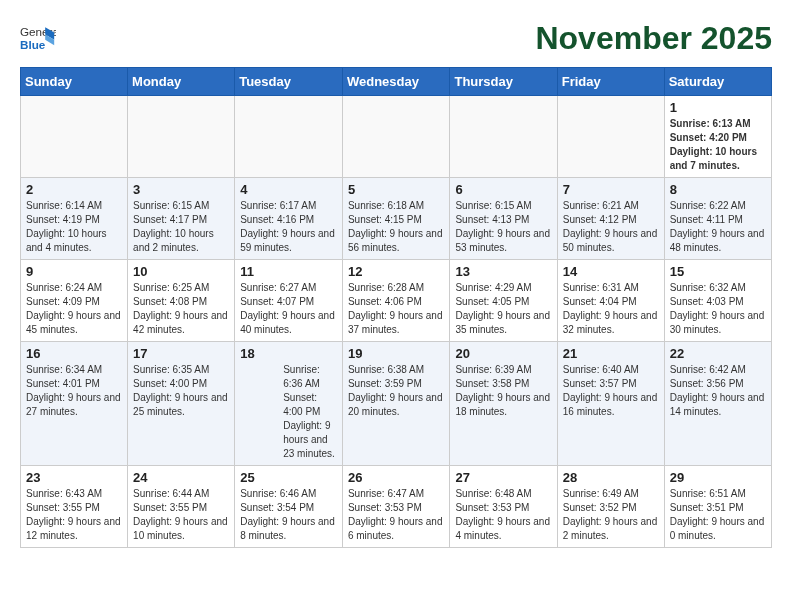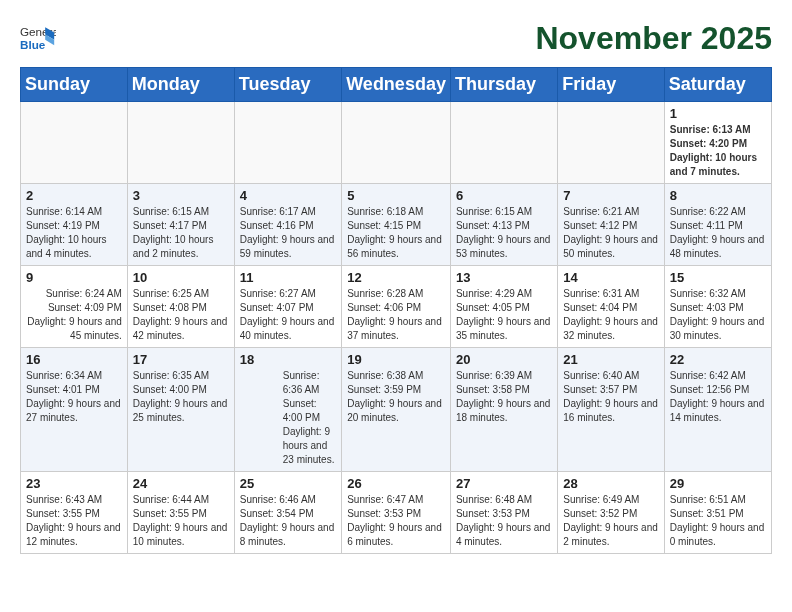--- a/index.html
+++ b/index.html
@@ -38,21 +38,21 @@
       color: #444;
     }
     .calendar {
       width: 100%;
       border-collapse: collapse;
       border: 1px solid #ccc;
     }
     .calendar th {
       background-color: #2a6bbf;
       color: #fff;
-      font-size: 18px;
+      font-size: 13px;
       font-weight: bold;
       padding: 6px 4px;
       text-align: left;
       border: 1px solid #1a5aaa;
     }
     .calendar td {
       vertical-align: top;
       border: 1px solid #ccc;
       padding: 4px 5px;
       width: 108px;
@@ -167,21 +167,21 @@
         <td>
           <span class="day-number">8</span>
           <div class="day-info" style="white-space: pre-line;">Sunrise: 6:22 AM
 Sunset: 4:11 PM
 Daylight: 9 hours and 48 minutes.</div>
         </td>
       </tr>
       <tr>
         <td>
           <span class="day-number">9</span>
-          <div class="day-info" style="white-space: pre-line; text-align: right;">Sunrise: 6:24 AM
+          <div class="day-info" style="white-space: pre-line;">Sunrise: 6:24 AM
 Sunset: 4:09 PM
 Daylight: 9 hours and 45 minutes.</div>
         </td>
         <td>
           <span class="day-number">10</span>
           <div class="day-info" style="white-space: pre-line;">Sunrise: 6:25 AM
 Sunset: 4:08 PM
 Daylight: 9 hours and 42 minutes.</div>
         </td>
         <td>
@@ -248,21 +248,21 @@
         </td>
         <td>
           <span class="day-number">21</span>
           <div class="day-info" style="white-space: pre-line;">Sunrise: 6:40 AM
 Sunset: 3:57 PM
 Daylight: 9 hours and 16 minutes.</div>
         </td>
         <td>
           <span class="day-number">22</span>
           <div class="day-info" style="white-space: pre-line;">Sunrise: 6:42 AM
-Sunset: 12:56 PM
+Sunset: 3:56 PM
 Daylight: 9 hours and 14 minutes.</div>
         </td>
       </tr>
       <tr>
         <td>
           <span class="day-number">23</span>
           <div class="day-info" style="white-space: pre-line;">Sunrise: 6:43 AM
 Sunset: 3:55 PM
 Daylight: 9 hours and 12 minutes.</div>
         </td>

